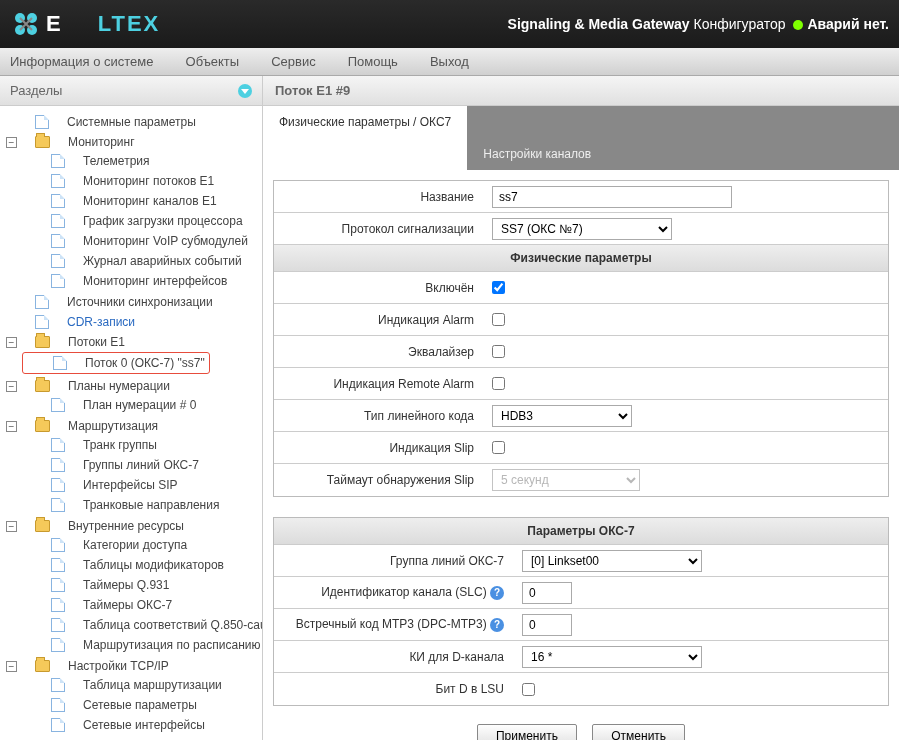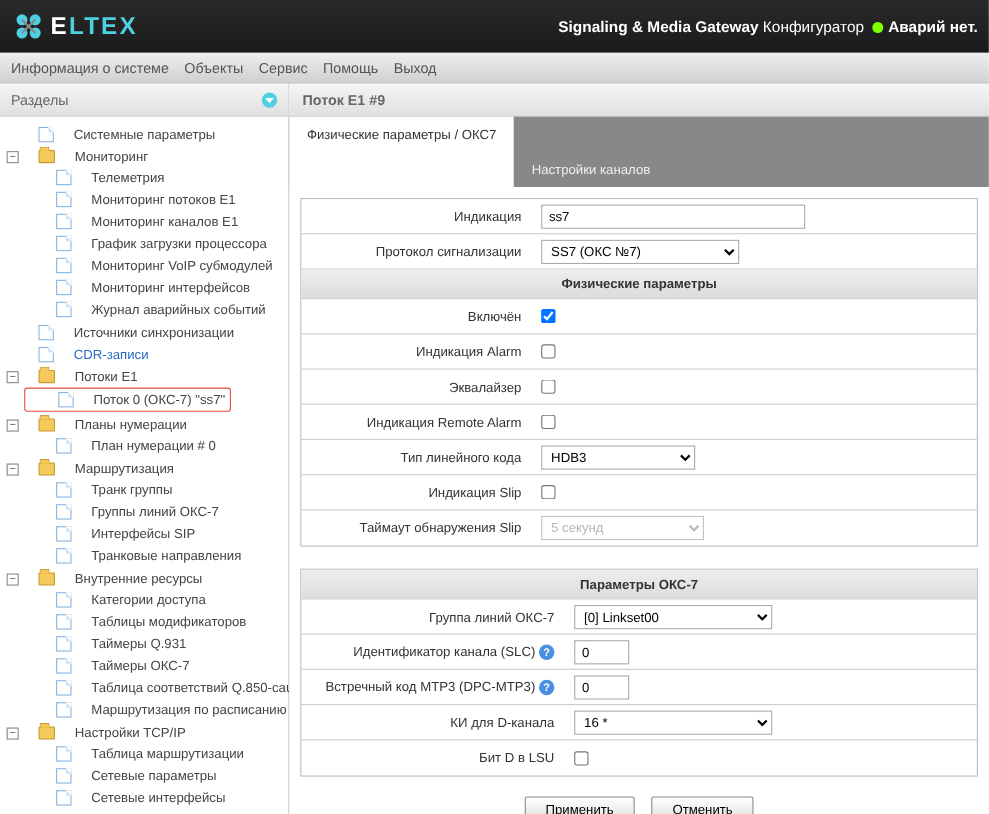--- a/index.html
+++ b/index.html
@@ -3,26 +3,26 @@
 <meta charset="utf-8">
 <style>
 * { box-sizing: border-box; margin: 0; padding: 0; }
 body { font-family: Arial, sans-serif; font-size: 12px; color: #333; background: #fff; width: 899px; }
 
 .header { background: linear-gradient(to bottom, #2a2a2a, #1a1a1a); color: #fff; height: 48px; display: flex; align-items: center; padding: 0 10px; }
 .logo { display: flex; align-items: center; gap: 4px; }
 .logo-mark { width: 32px; height: 32px; }
 .logo-text { font-size: 22px; font-weight: bold; letter-spacing: 2px; }
 .logo-text .e { color: #fff; }
-.logo-text .ltex { color: #4dd0e1; }
+.logo-text .ltex { color: #4dd0e1; margin-left: 35px; }
 .header-title { margin-left: auto; font-size: 14px; }
 .header-title b { font-weight: bold; }
 .status-dot { display: inline-block; width: 10px; height: 10px; background: #7fff00; border-radius: 50%; margin: 0 4px; vertical-align: middle; }
 
-.menubar { background: linear-gradient(to bottom, #eee, #d0d0d0); border-bottom: 1px solid #aaa; padding: 6px 10px; display: flex; gap: 14px; font-size: 13px; color: #555; }
+.menubar { background: linear-gradient(to bottom, #eee, #d0d0d0); border-bottom: 1px solid #aaa; padding: 6px 10px; display: flex; gap: 32px; font-size: 13px; color: #555; }
 .menubar span { cursor: pointer; }
 
 .layout { display: flex; height: 680px; }
 .sidebar { width: 263px; border-right: 1px solid #ccc; display: flex; flex-direction: column; }
 .sidebar-head { background: linear-gradient(to bottom, #f5f5f5, #e0e0e0); border-bottom: 1px solid #ccc; padding: 7px 10px; font-weight: normal; font-size: 13px; color: #666; display: flex; justify-content: space-between; align-items: center; }
 .sidebar-head .collapse { width: 14px; height: 14px; background: #4dd0e1; border-radius: 50%; position: relative; }
 .sidebar-head .collapse::before { content: ""; position: absolute; left: 3px; top: 5px; border-left: 4px solid transparent; border-right: 4px solid transparent; border-top: 5px solid #fff; }
 .tree { padding: 6px 4px; overflow-y: auto; flex: 1; font-size: 12px; color: #444; line-height: 18px; }
 .tree ul { list-style: none; padding-left: 16px; }
 .tree > ul { padding-left: 2px; }
@@ -141,28 +141,28 @@
                 <div class="row">
                   <span class="spacer"></span>
                   <span class="ico-file"></span>
                   <span>Мониторинг VoIP субмодулей</span>
                 </div>
               </li>
             <li>
                 <div class="row">
                   <span class="spacer"></span>
                   <span class="ico-file"></span>
+                  <span>Журнал аварийных событий</span>
+                </div>
+              </li>
+            <li>
+                <div class="row">
+                  <span class="spacer"></span>
+                  <span class="ico-file"></span>
                   <span>Мониторинг интерфейсов</span>
-                </div>
-              </li>
-            <li>
-                <div class="row">
-                  <span class="spacer"></span>
-                  <span class="ico-file"></span>
-                  <span>Журнал аварийных событий</span>
                 </div>
               </li>
           </ul>
         </li>
         <li>
             <div class="row">
               <span class="spacer"></span>
               <span class="ico-file"></span>
               <span>Источники синхронизации</span>
             </div>
@@ -330,21 +330,21 @@
 
   <div class="main">
     <div class="main-head">Поток E1 #9</div>
     <div class="tabs">
       <div class="tab active">Физические параметры / ОКС7</div>
       <div class="tab inactive">Настройки каналов</div>
     </div>
 
     <div class="form-panel">
       <div class="form-row">
-        <div class="form-label">Индикация</div>
+        <div class="form-label">Название</div>
         <div class="form-control">
             <input type="text" class="inp-name" value="ss7" style="">
           </div>
       </div>
       <div class="form-row">
         <div class="form-label">Протокол сигнализации</div>
         <div class="form-control">
             <select class="sel-wide"><option>SS7 (ОКС №7)</option></select>
           </div>
       </div>

